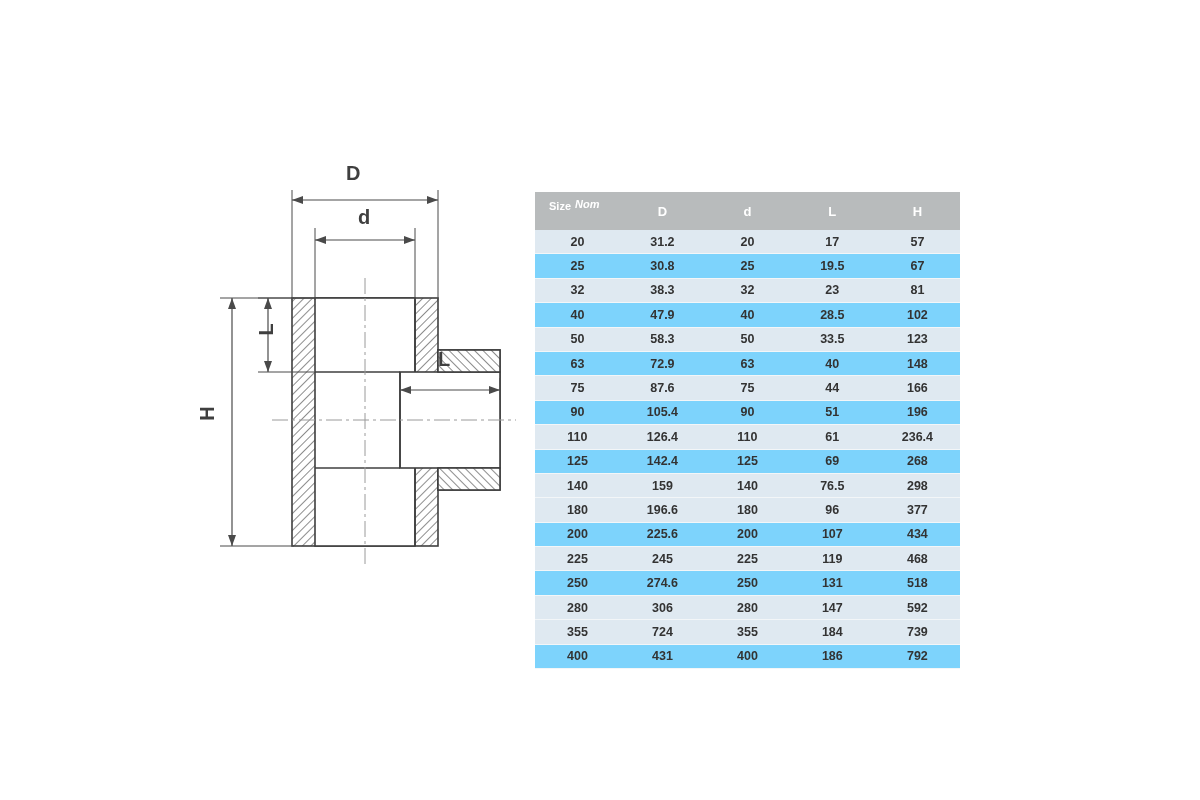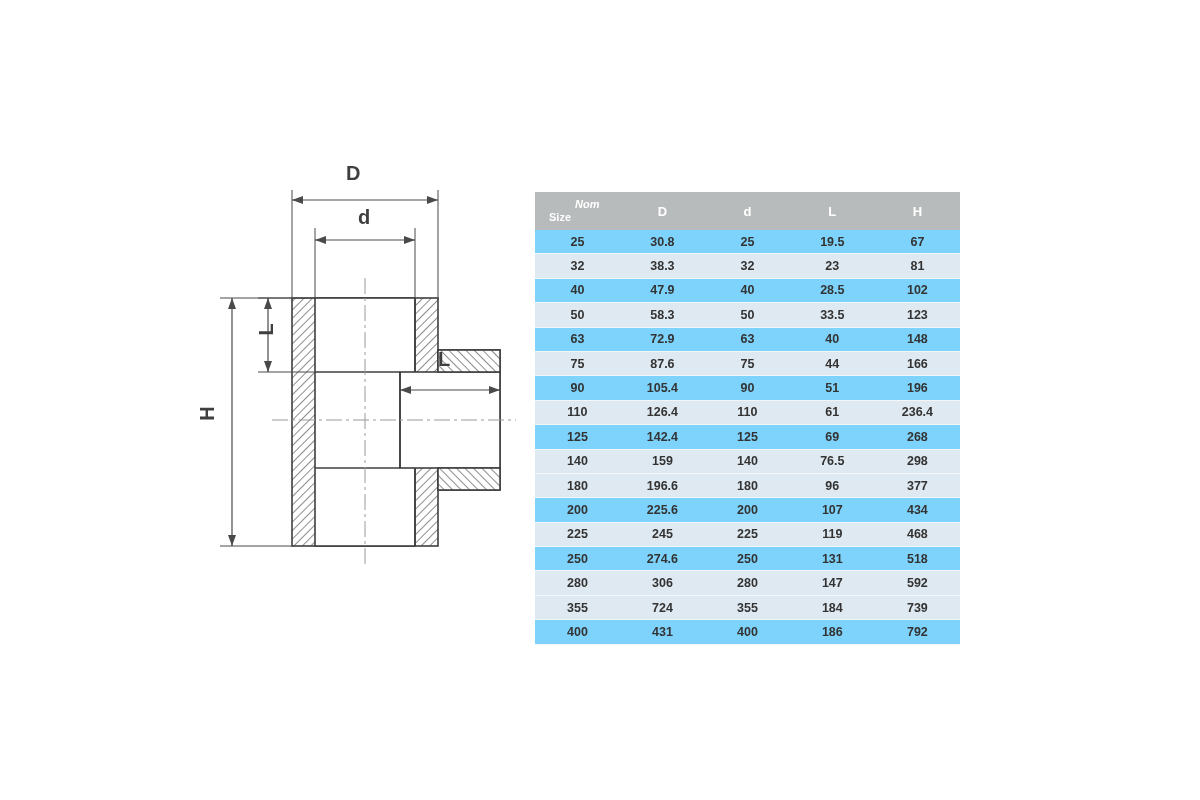--- a/index.html
+++ b/index.html
@@ -18,21 +18,21 @@
   
   #spec-table{
     position:absolute;left:535px;top:192px;width:425px;
     border-collapse:collapse;font-size:12.5px;
   }
   #spec-table th{
     background:#b8bbbc;color:#ffffff;font-weight:bold;
     height:36px;font-size:13px;border:none;text-align:center;
   }
   #spec-table th.first{position:relative;}
-  #spec-table th .sz{position:absolute;left:14px;bottom:7px;font-size:11px;}
+  #spec-table th .sz{position:absolute;left:14px;bottom:18px;font-size:11px;}
   #spec-table th .nm{position:absolute;left:40px;top:6px;font-size:11px;font-style:italic;}
   #spec-table td{
     height:21.4px;text-align:center;border:none;color:#333;
     font-weight:bold;font-size:12.5px;
   }
   #spec-table tr.alt td{background:#dfe9f1;}
   #spec-table tr.norm td{background:#7dd3fc;}
   #spec-table tbody tr td{border-bottom:1px solid #f3f6f8;}
 
   
@@ -124,20 +124,27 @@
           <span class="sz">Size</span>
           <span class="nm">Nom</span>
         </th>
         <th style="width:85px;">D</th>
         <th style="width:85px;">d</th>
         <th style="width:85px;">L</th>
         <th style="width:85px;">H</th>
       </tr>
     </thead>
     <tbody id="table-body">
+        <tr class="alt">
+          <td>20</td>
+          <td>31.2</td>
+          <td>20</td>
+          <td>17</td>
+          <td>57</td>
+        </tr>
         <tr class="norm">
           <td>25</td>
           <td>30.8</td>
           <td>25</td>
           <td>19.5</td>
           <td>67</td>
         </tr>
         <tr class="alt">
           <td>32</td>
           <td>38.3</td>

